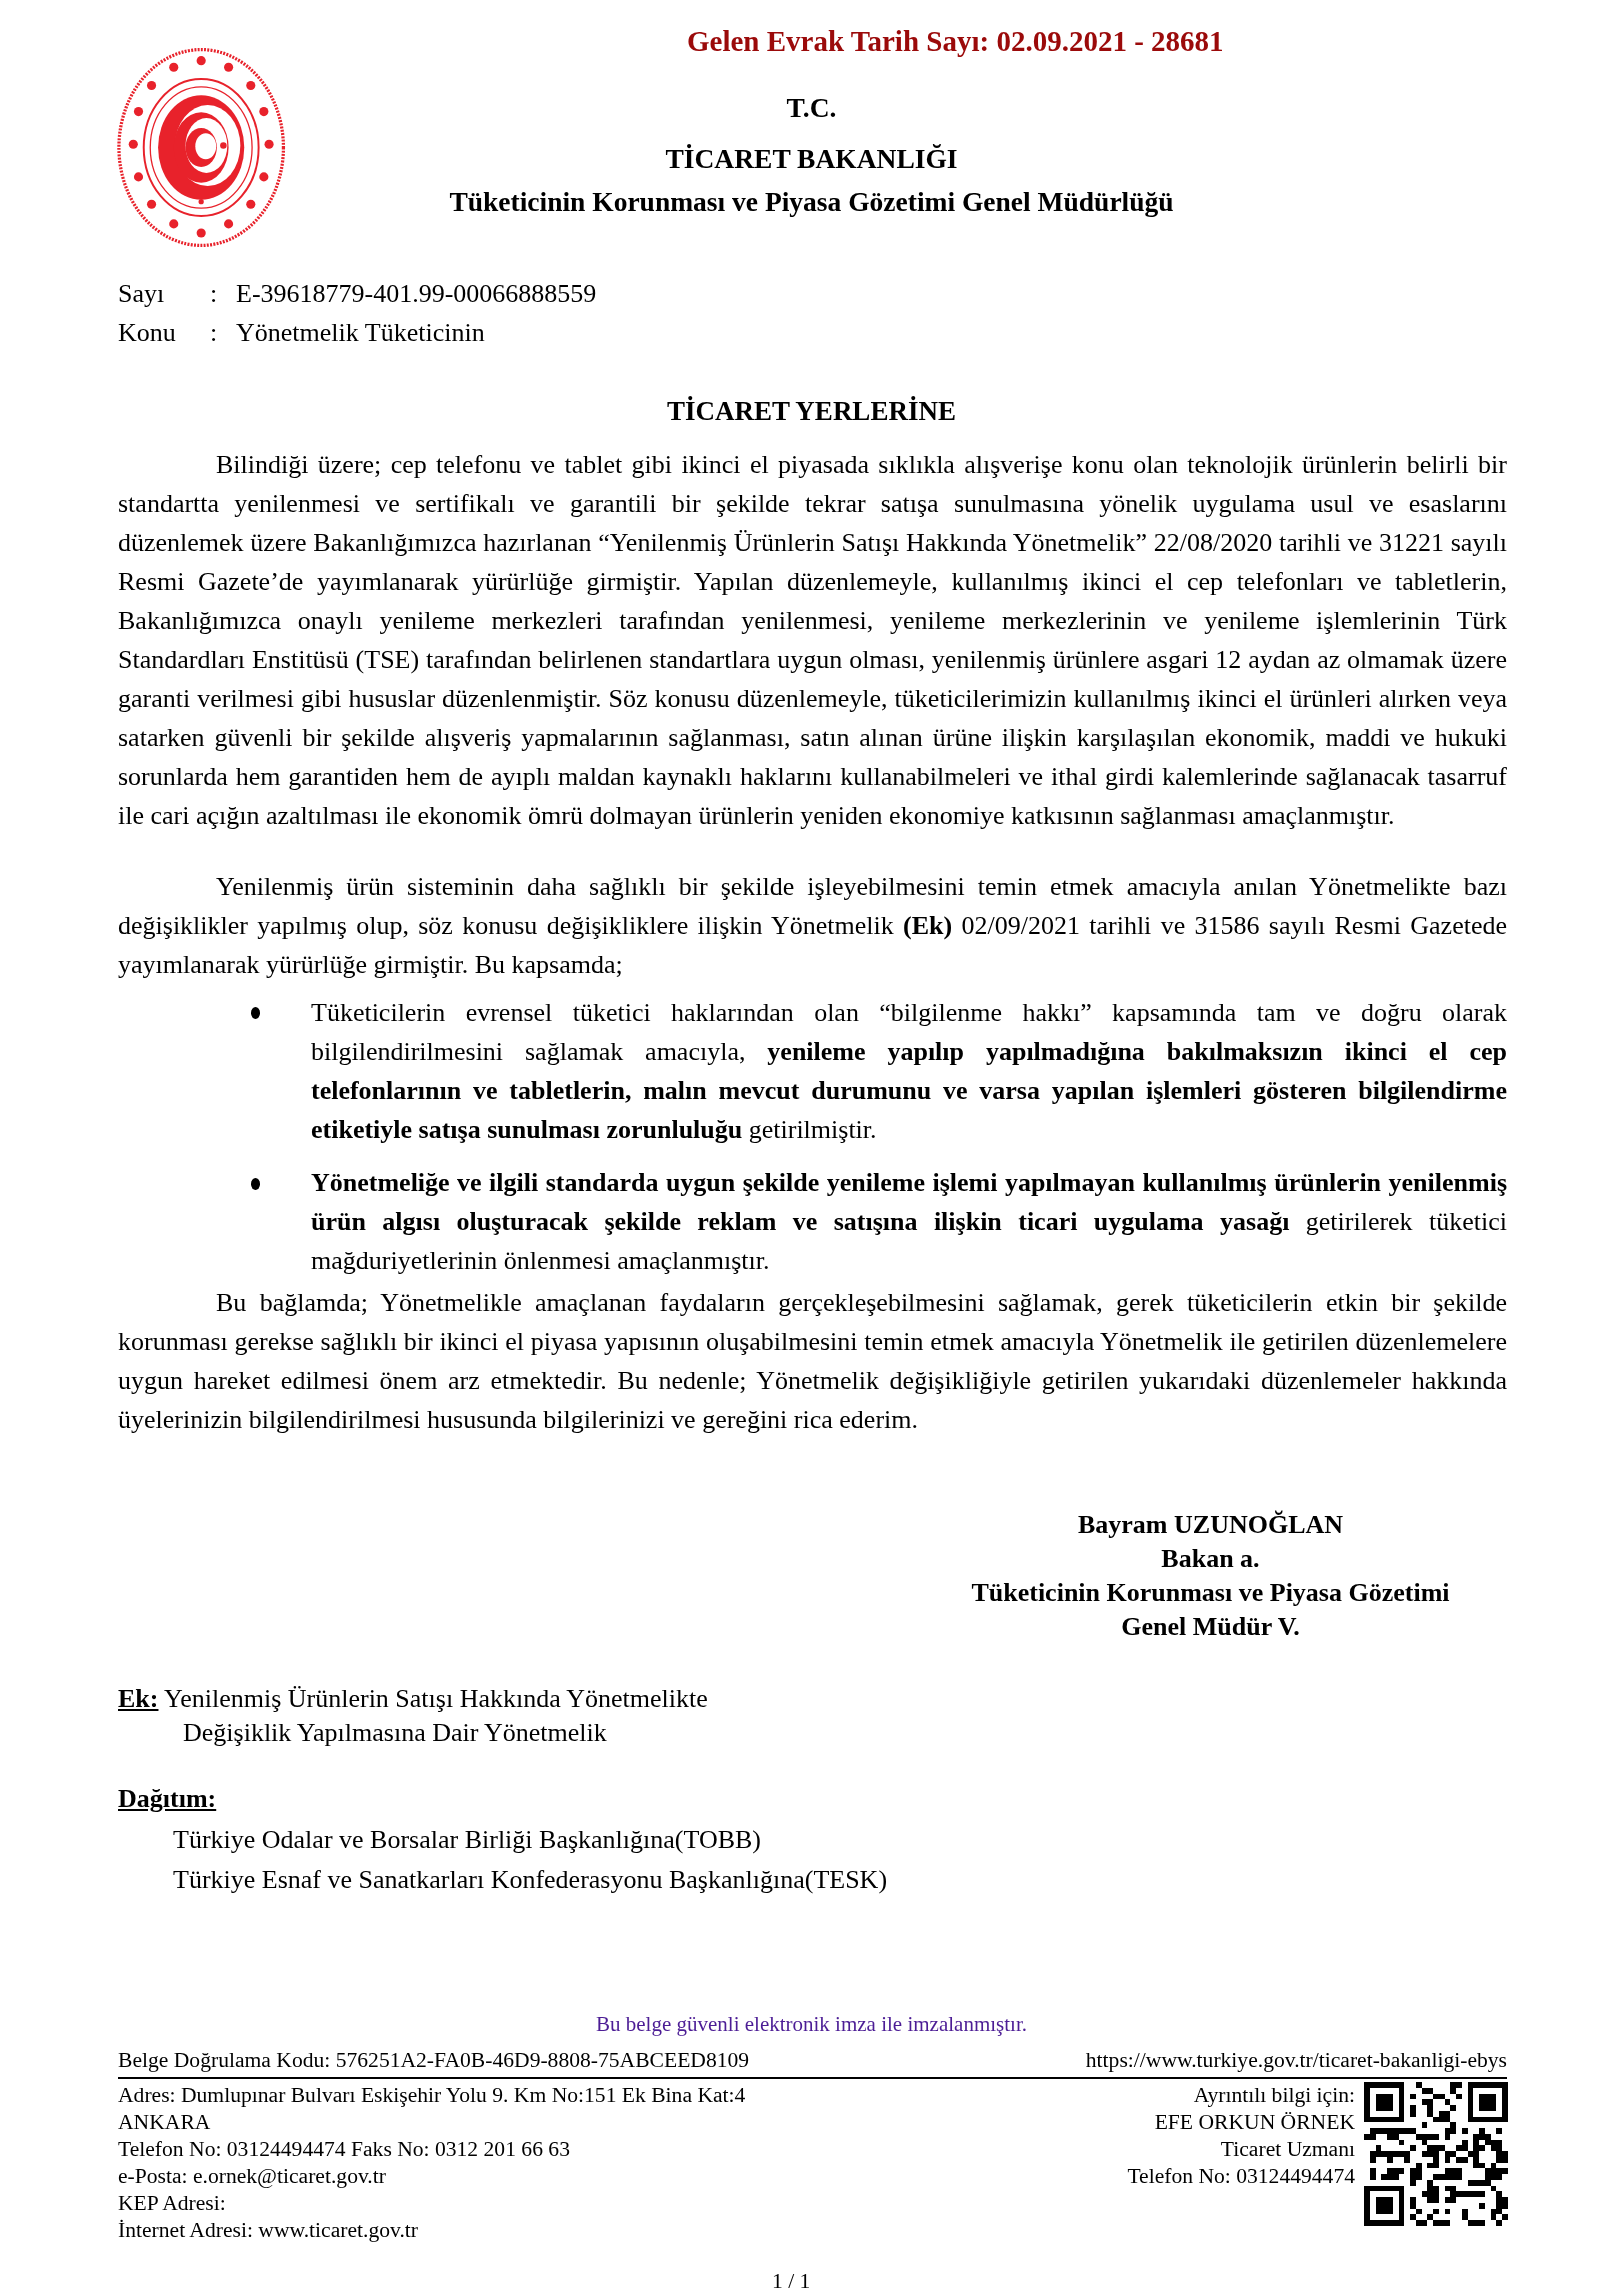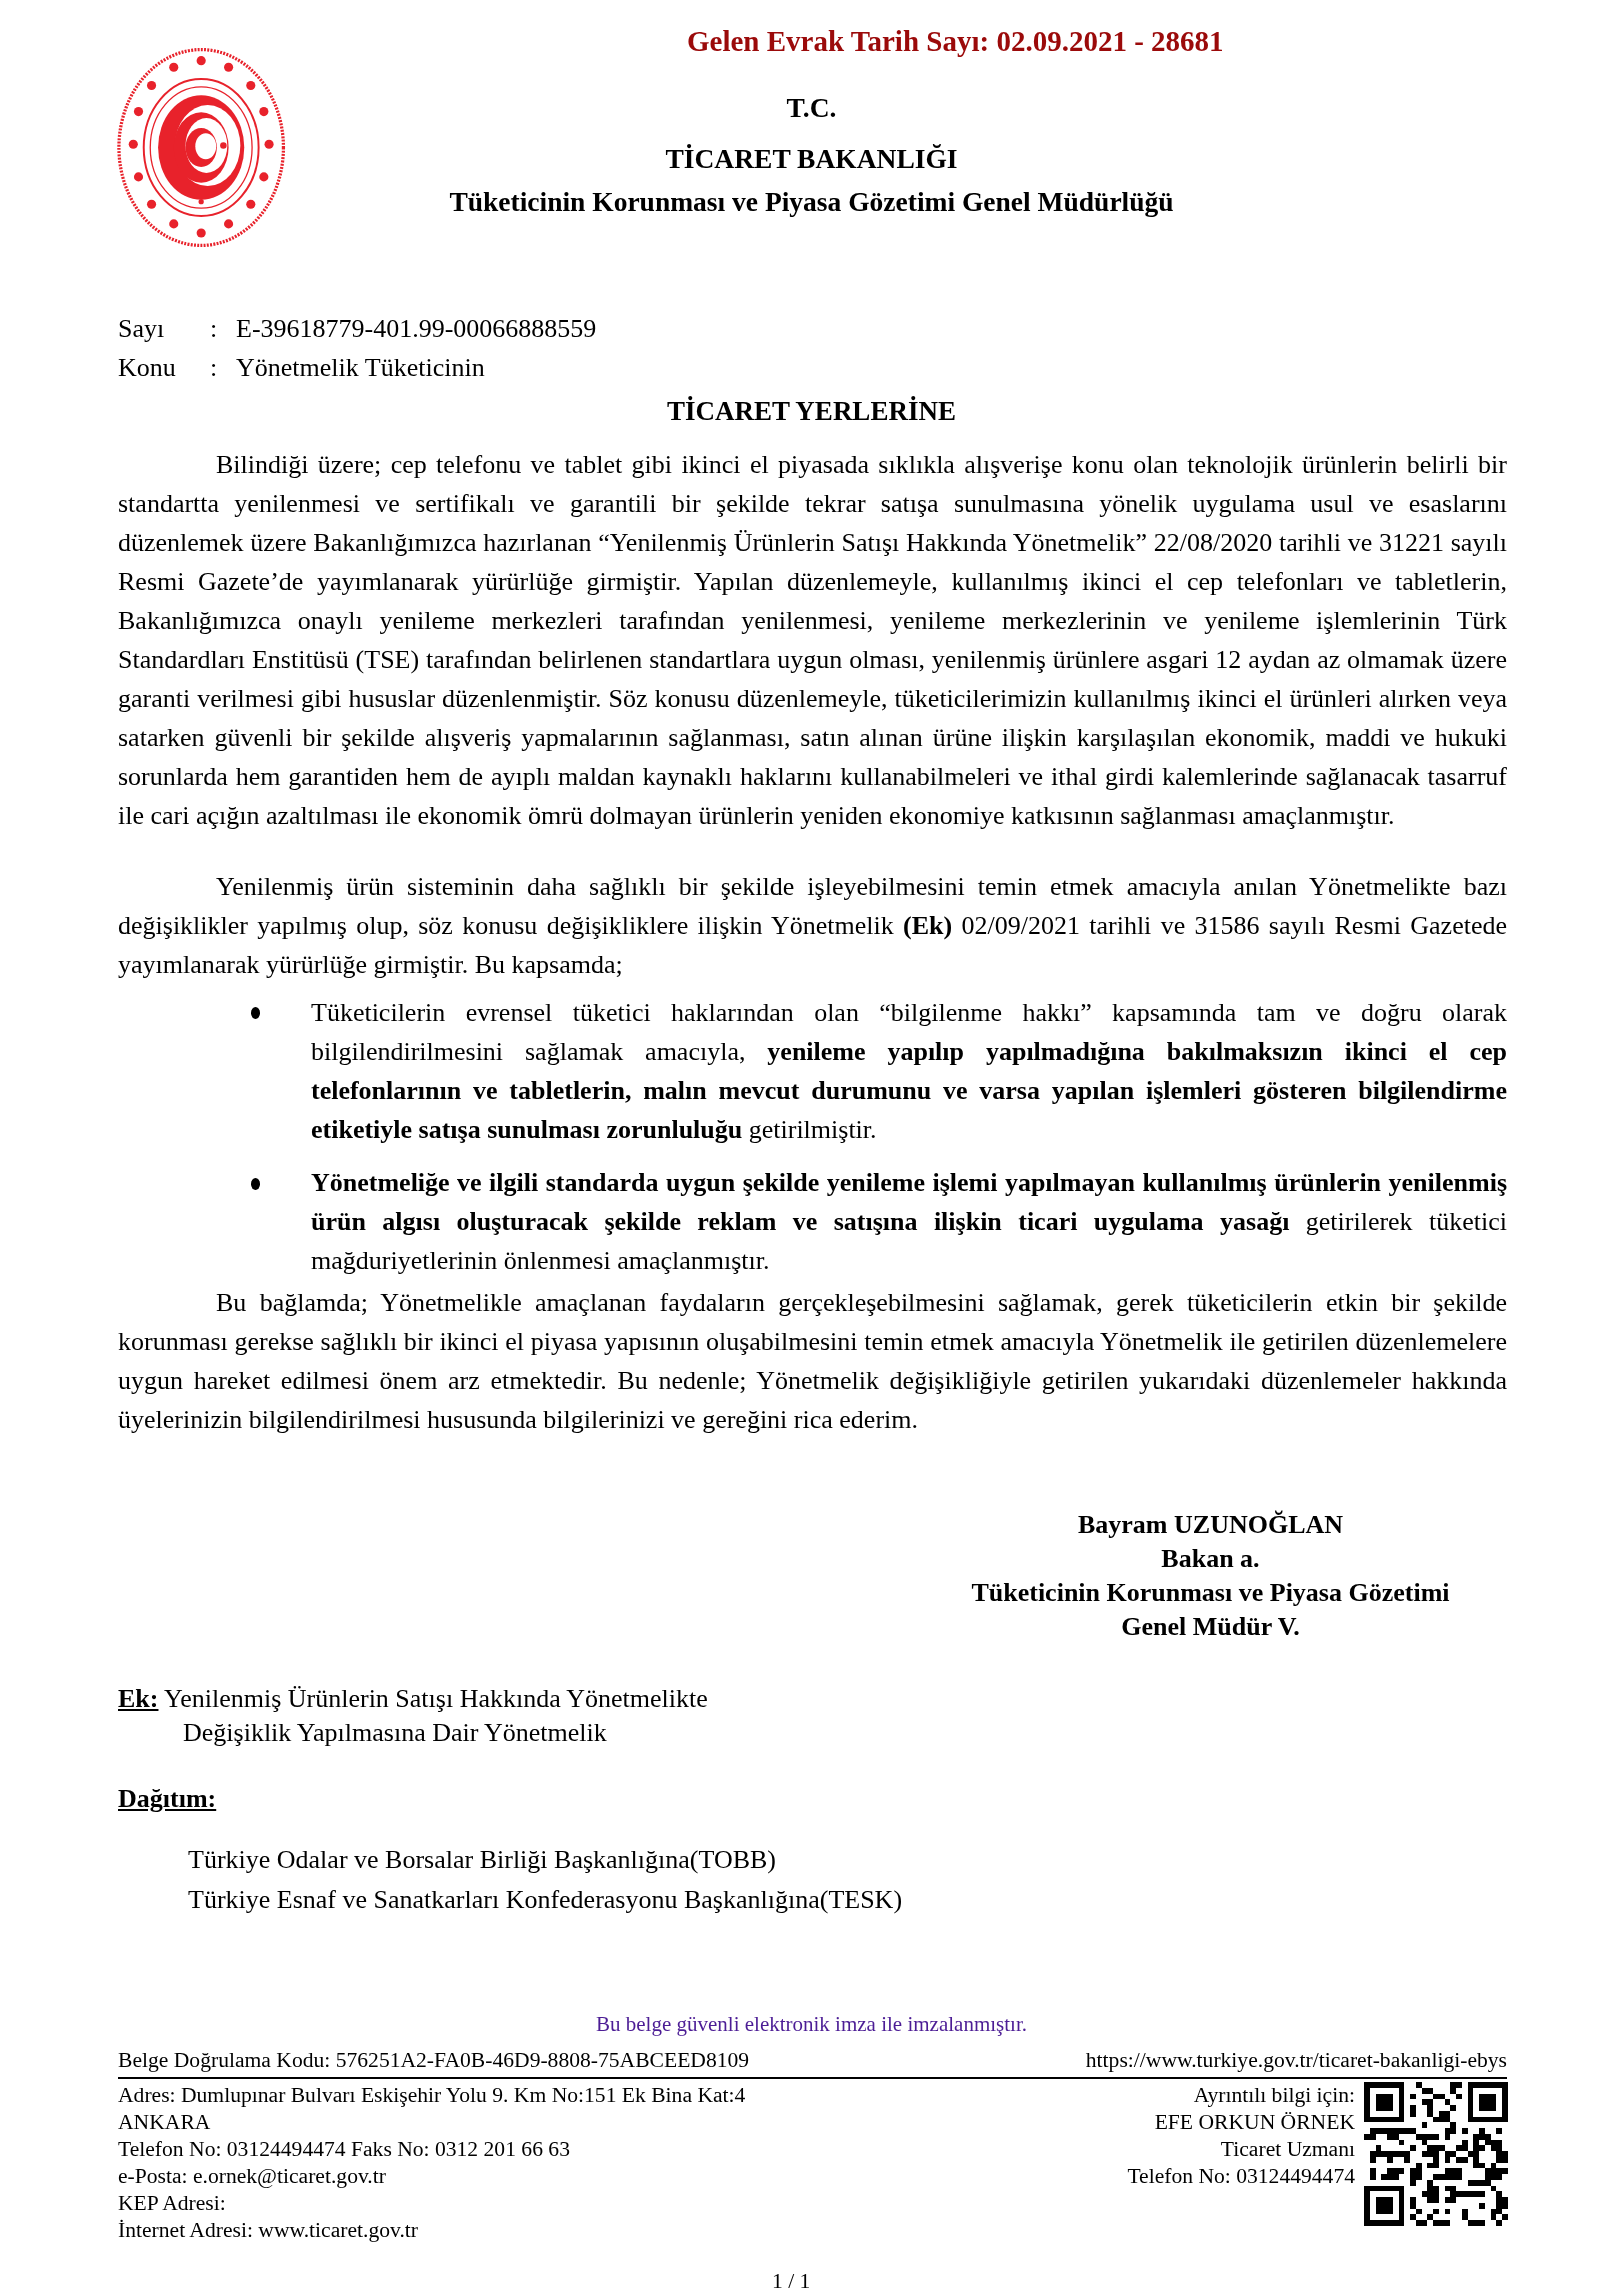--- a/index.html
+++ b/index.html
@@ -9,42 +9,42 @@
   }
   .abs { position: absolute; }
   .incoming-stamp {
     left: 687px; top: 25px; font-size: 29px; font-weight: bold; color: #9b0a0a;
     white-space: nowrap;
   }
   .logo { left: 115px; top: 46px; width: 173px; height: 203px; }
   .header-block {
     left: 0; width: 1623px; text-align: center; font-weight: bold; font-size: 27.5px; line-height: 39px;
   }
-  .meta { left: 118px; font-size: 26px; line-height: 39px; white-space: nowrap; margin-top: 35px; }
+  .meta { left: 118px; font-size: 26px; line-height: 39px; white-space: nowrap; }
   .meta .lbl { display: inline-block; width: 92px; }
   .meta .colon { display: inline-block; width: 26px; }
   .recipient-heading {
     left: 0; width: 1623px; text-align: center; top: 396px; font-weight: bold; font-size: 27px;
   }
   .body-text {
     left: 118px; width: 1389px; font-size: 26px; line-height: 39px; text-align: justify;
     text-align-last: left;
   }
   .para { text-indent: 98px; margin: 0; }
   .bullets { left: 249px; width: 1258px; font-size: 26px; line-height: 39px; text-align: justify; }
   .bullet-item { position: relative; margin: 0 0 14.4px 62px; }
   .bullet-dot {
     position: absolute; left: -60px; top: 14.4px; width: 9.2px; height: 11.8px; border-radius: 50%; background: #000;
   }
   .signature {
     left: 916px; width: 589px; text-align: center; font-weight: bold; font-size: 26px; line-height: 34px;
   }
   .attach { left: 118px; font-size: 26px; line-height: 34px; }
   .u-bold { font-weight: bold; text-decoration: underline; }
-  .dist-list { left: 188px; font-size: 26px; line-height: 39px; margin-top: 20px; }
+  .dist-list { left: 173px; font-size: 26px; line-height: 39px; }
   .esign-note {
     left: 0; width: 1623px; text-align: center; top: 2012px; font-size: 21px; color: #4c1d95;
   }
   .verify-line {
     left: 118px; width: 1389px; top: 2048px; font-size: 21.6px; display: flex; justify-content: space-between;
   }
   .footer-rule { left: 118px; width: 1389px; top: 2077px; height: 0; border-top: 2px solid #000; }
   .contact-left { left: 118px; top: 2082px; font-size: 21.6px; line-height: 27px; }
   .contact-right { left: 1021px; width: 334px; top: 2082px; font-size: 21.6px; line-height: 27px; text-align: right; }
   .qr { left: 1364px; top: 2082px; width: 144px; height: 144px; }

